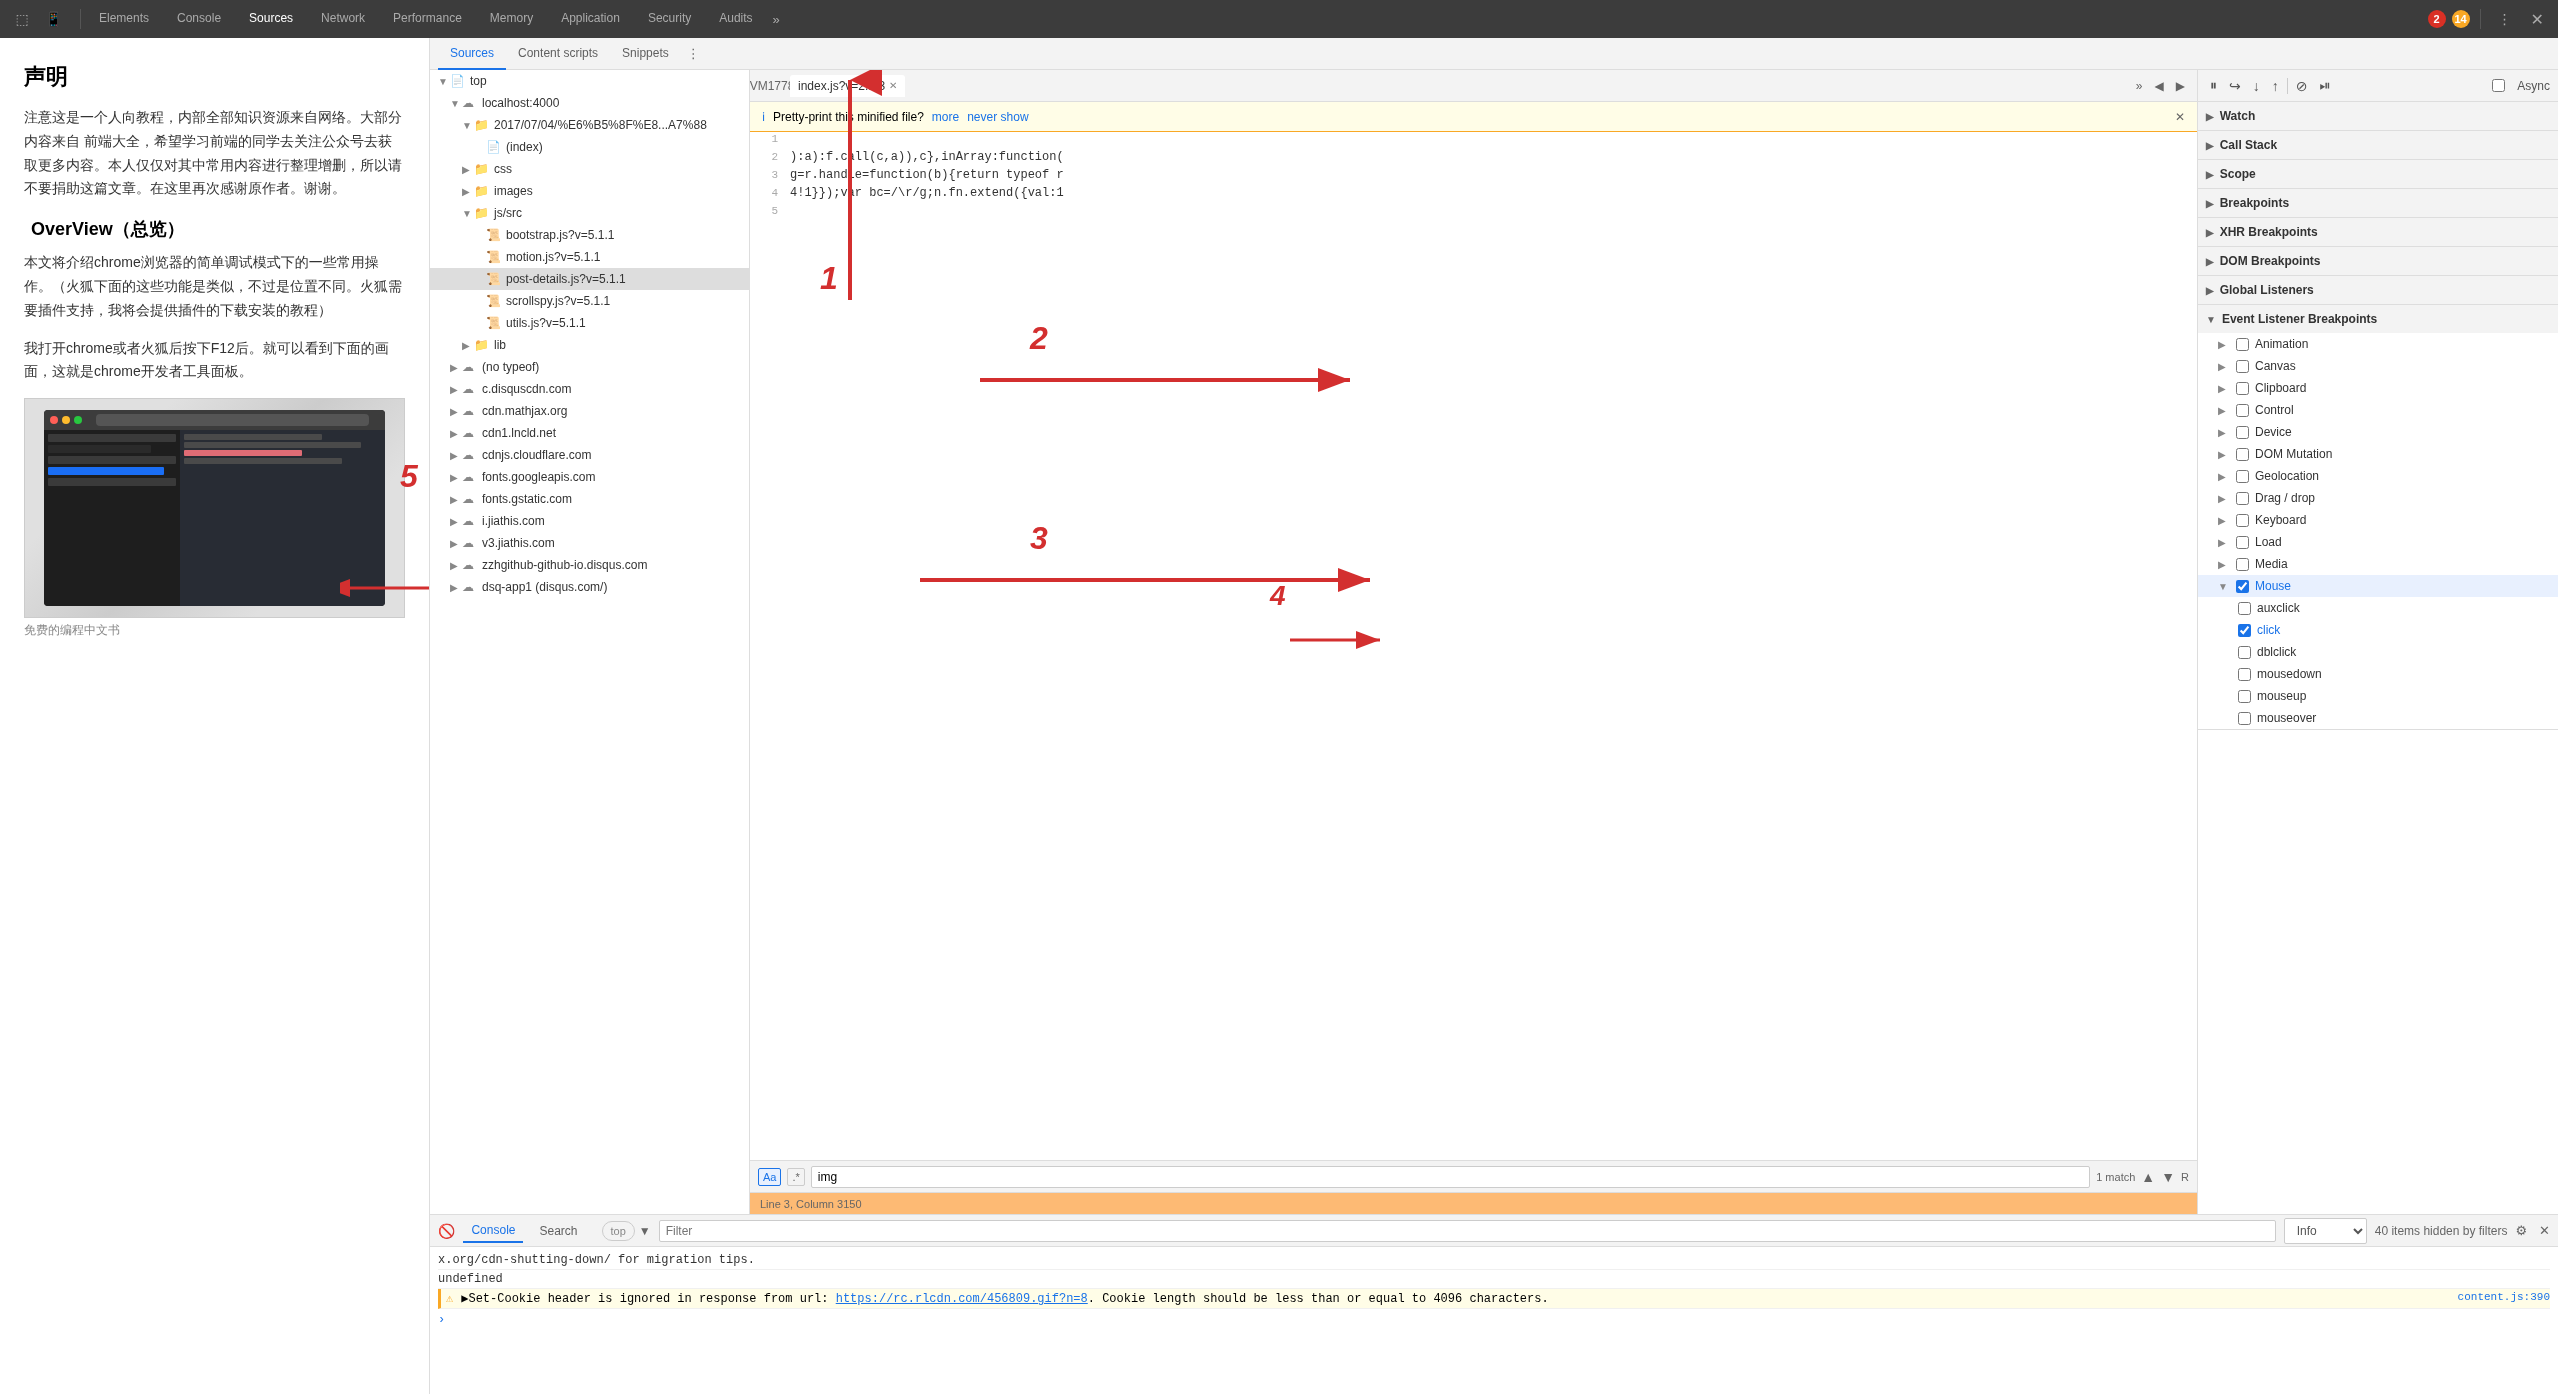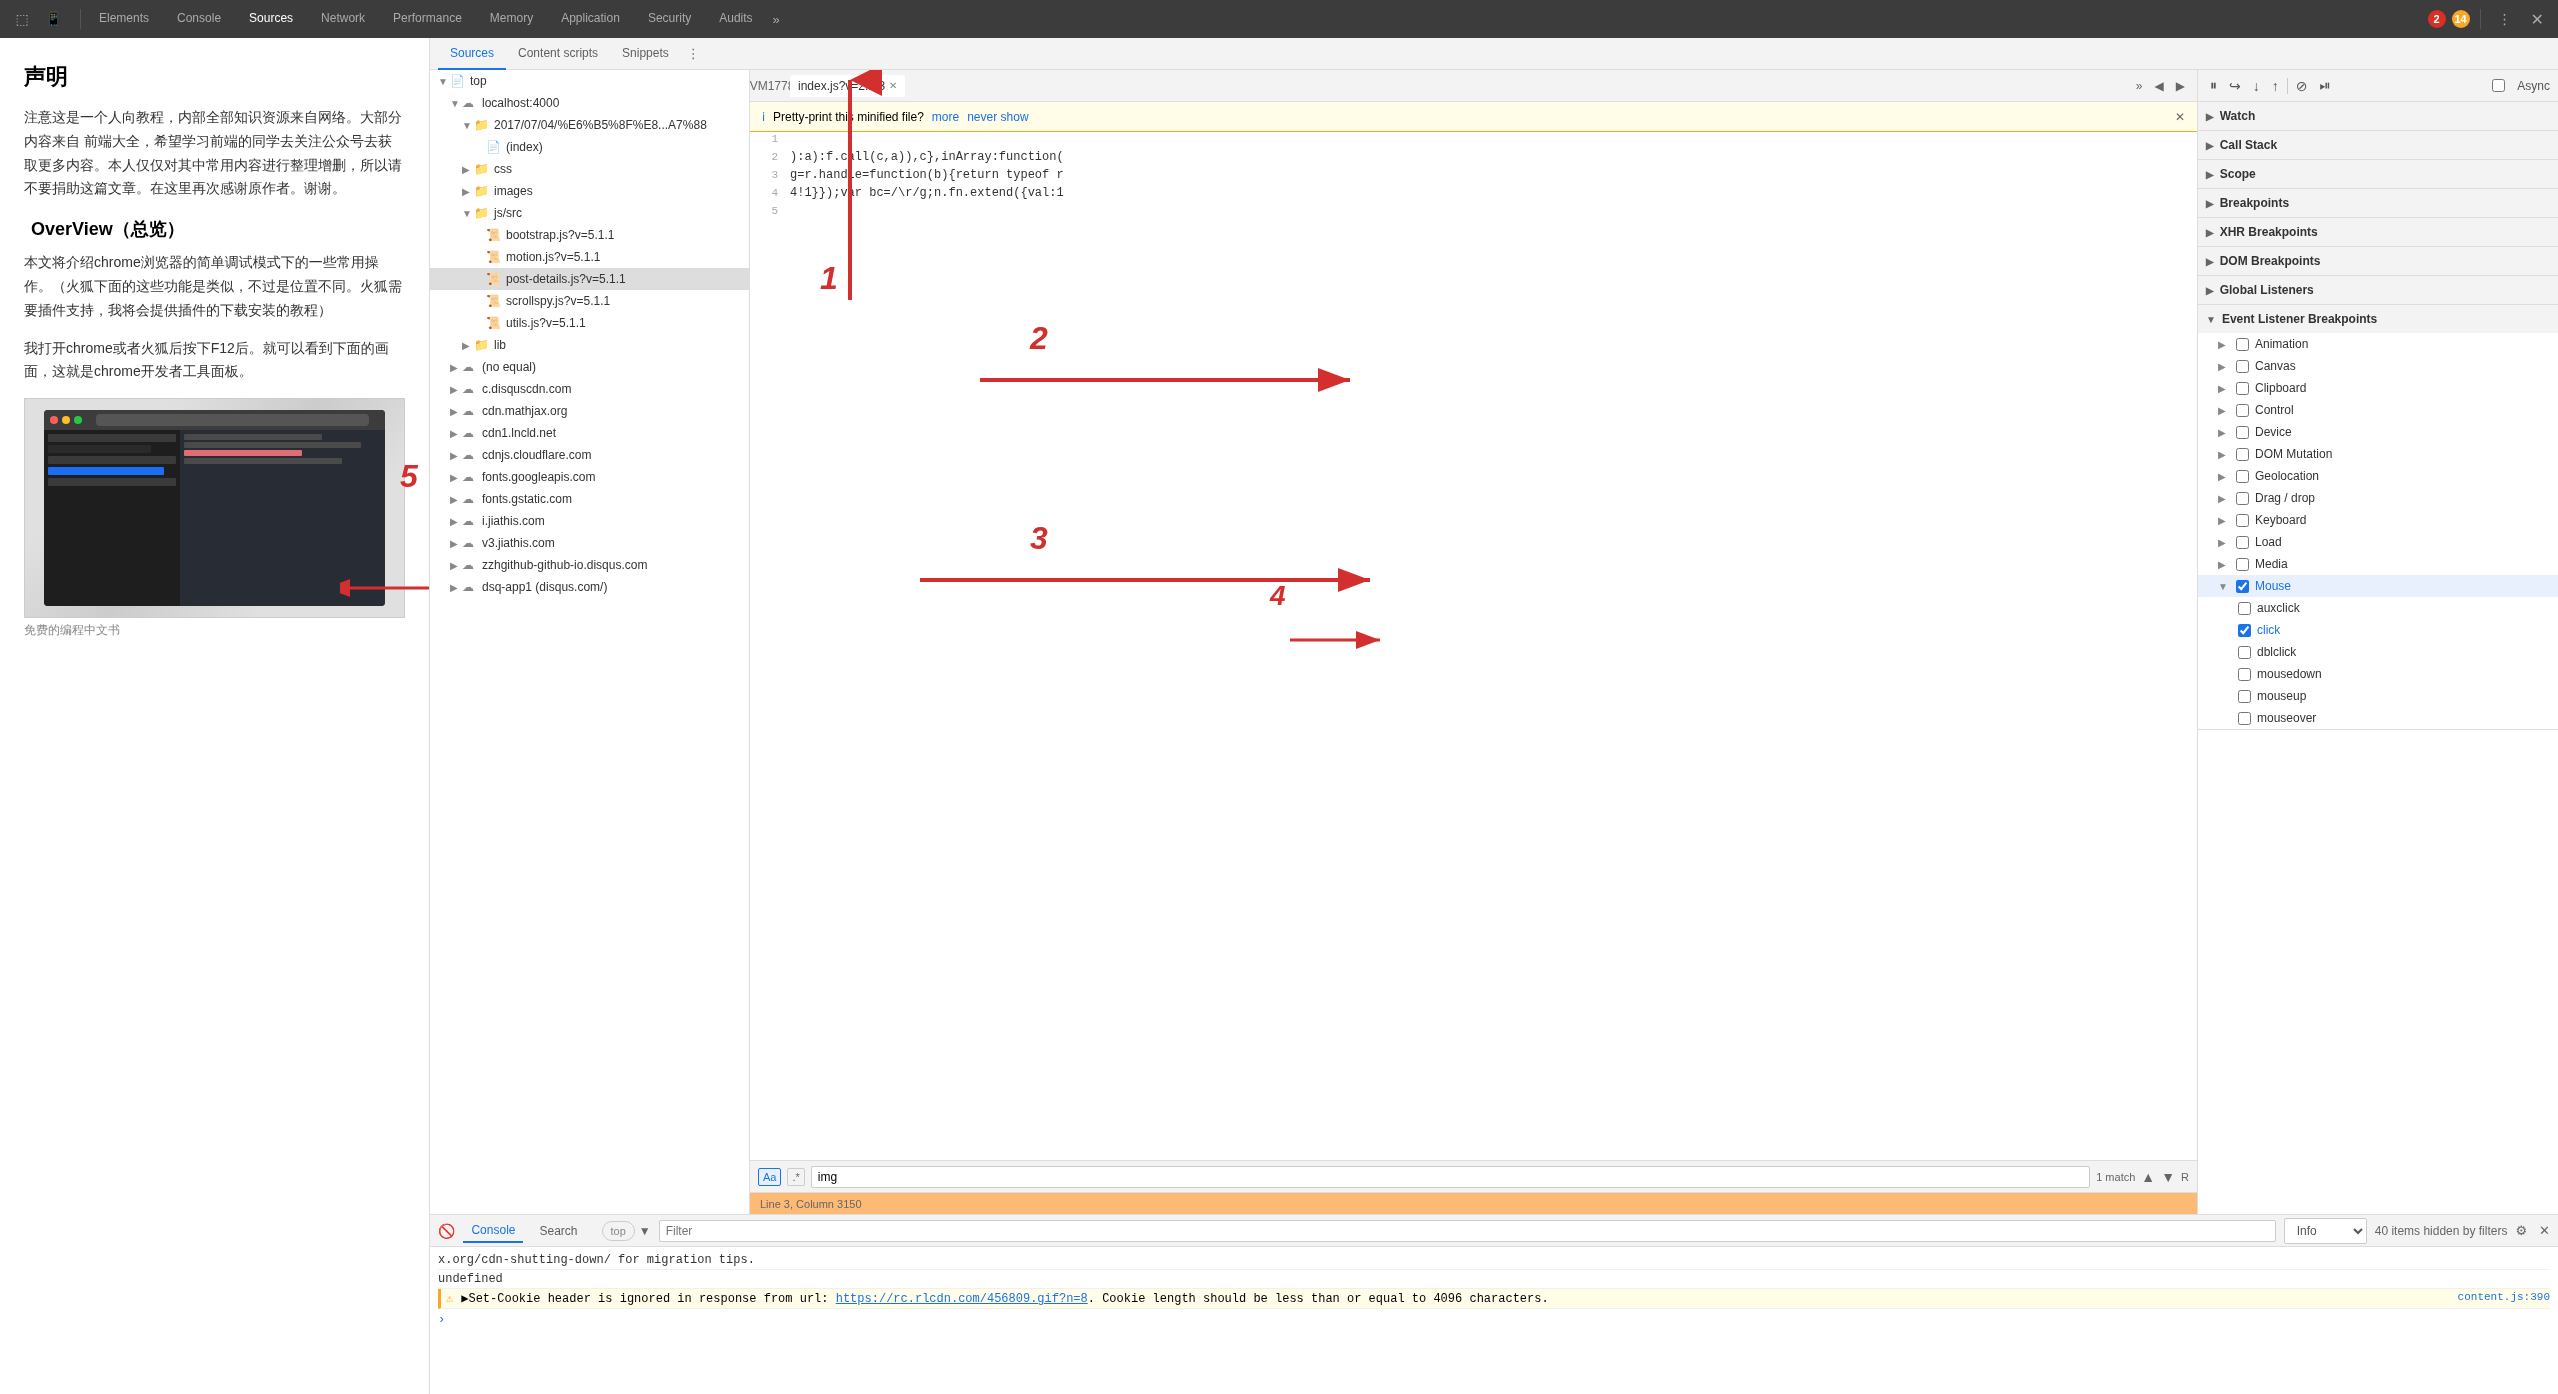--- a/index.html
+++ b/index.html
@@ -303,21 +303,21 @@
 
           <div class="tree-item" style="padding-left:32px;">
             <span class="tree-arrow">▶</span>
             <span class="tree-icon folder-icon">📁</span>
             <span>lib</span>
           </div>
 
           <div class="tree-item" style="padding-left:20px;">
             <span class="tree-arrow">▶</span>
             <span class="tree-icon cloud-icon">☁</span>
-            <span>(no equal)</span>
+            <span>(no typeof)</span>
           </div>
 
           <div class="tree-item" style="padding-left:20px;">
             <span class="tree-arrow">▶</span>
             <span class="tree-icon cloud-icon">☁</span>
             <span>c.disquscdn.com</span>
           </div>
 
           <div class="tree-item" style="padding-left:20px;">
             <span class="tree-arrow">▶</span>

